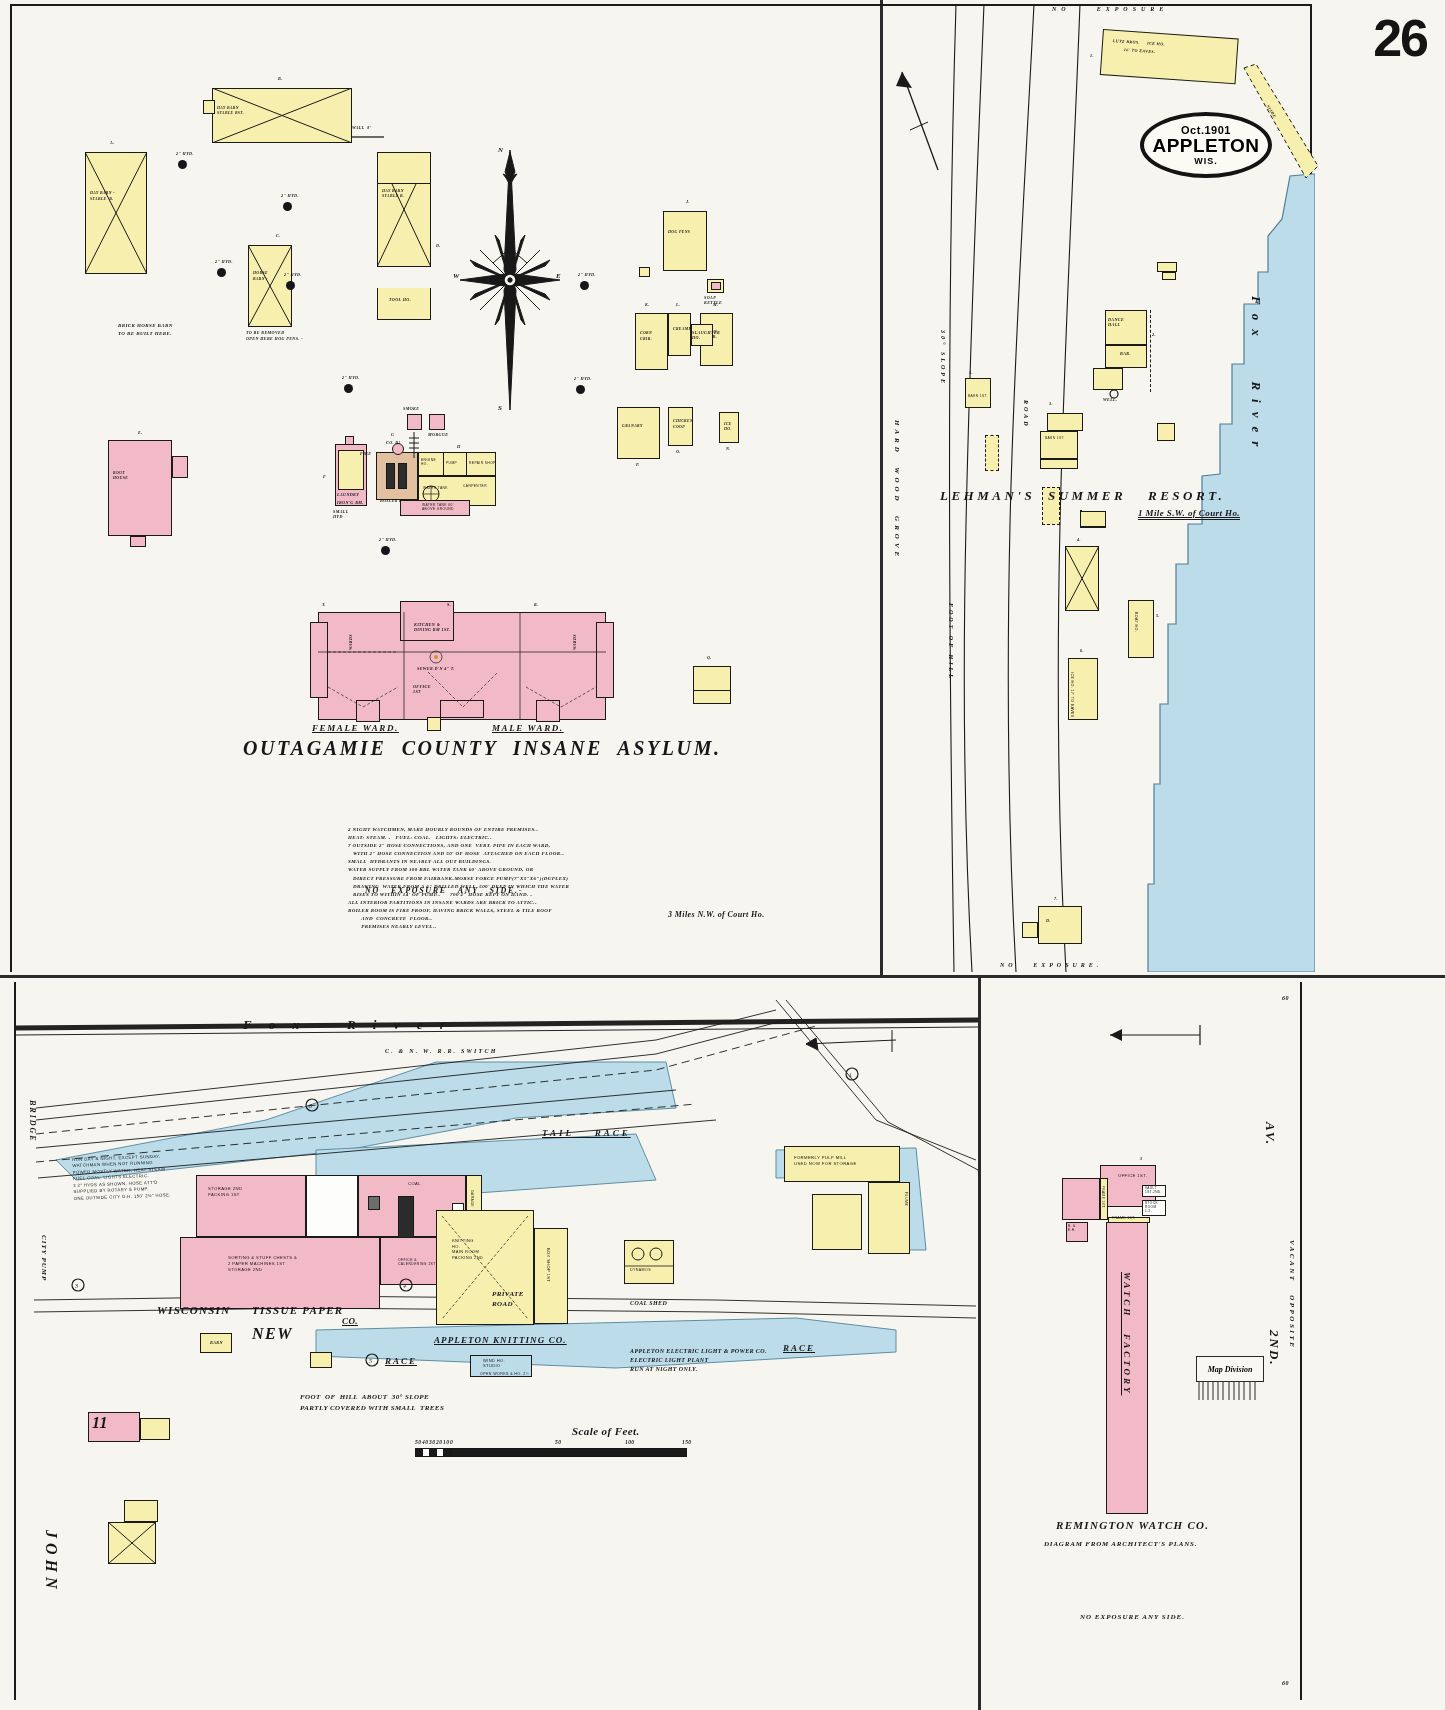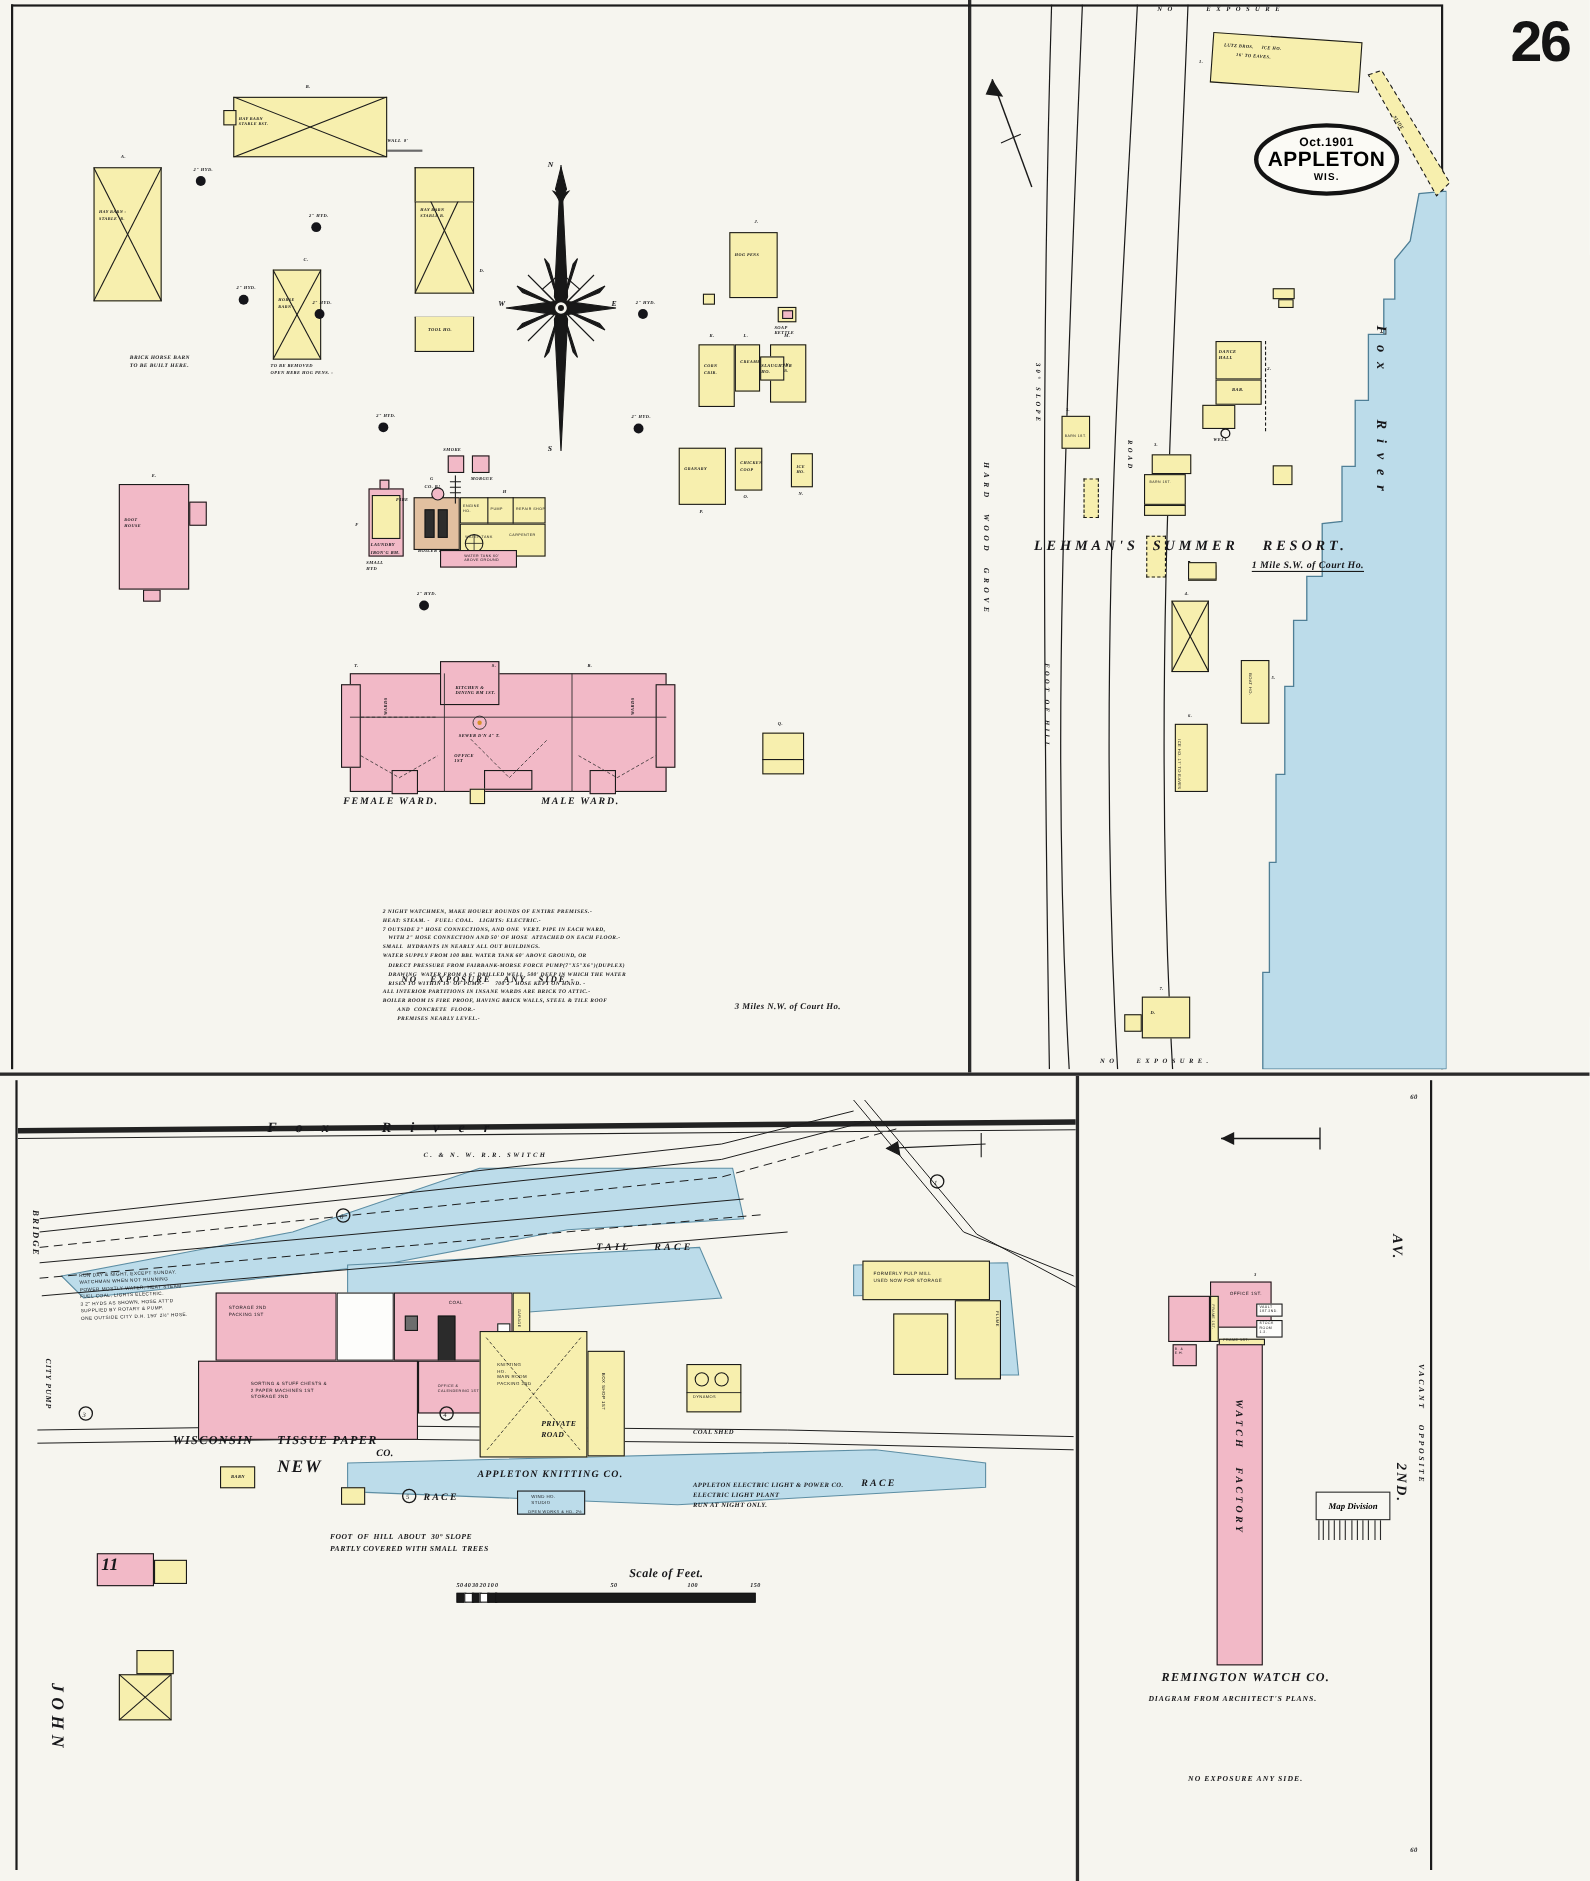--- a/index.html
+++ b/index.html
@@ -18,21 +18,21 @@
   .dashR{border-right:1.4px dashed #1a1a1a;}
   .dashAll{border:1.4px dashed #1a1a1a;}
   .lbl{position:absolute;font-family:"Liberation Sans",sans-serif;color:#17171a;
        white-space:pre;letter-spacing:.4px;transform-origin:left top;}
   .hand{font-family:"Liberation Serif",serif;font-style:italic;font-weight:bold;}
   .tiny{font-size:4.1px;}
   .t5{font-size:5px;}
   .t6{font-size:6px;}
   .t7{font-size:7px;}
   .t8{font-size:8px;}
-  .t9{font-size:9px;}
+  .t9{font-size:9px;text-decoration:underline;}
   .t11{font-size:11px;margin-left:20px;}
   .t13{font-size:13px;}
   .t16{font-size:16px;}
   .t20{font-size:20px;}
   .hyd{position:absolute;width:9px;height:9px;border-radius:50%;background:#15151a;}
   .panelline{position:absolute;background:#1b1b1b;}
   .spine{position:absolute;background:#2a2a2a;}
 
   #sheetno{position:absolute;right:18px;top:8px;font-family:"Liberation Sans",sans-serif;
            font-weight:bold;font-size:52px;color:#141414;letter-spacing:-2px;}
@@ -285,20 +285,21 @@
       <line x1="86" y1="0" x2="86" y2="108"></line>
       <line x1="202" y1="0" x2="202" y2="108"></line>
     </g>
     <circle cx="118" cy="45" r="6" fill="none" stroke="#2a2a2a" stroke-width=".8"></circle>
     <circle cx="118" cy="45" r="2" fill="#d8902a"></circle>
   </svg>
 
   <div class="lbl t9 hand" style="left:312px;top:723px;letter-spacing:1.6px;">FEMALE WARD.</div>
   <div class="lbl t9 hand" style="left:492px;top:723px;letter-spacing:1.6px;">MALE WARD.</div>
 
+  <div class="lbl t20 hand" style="left:243px;top:737px;letter-spacing:2.6px;">OUTAGAMIE  COUNTY  INSANE  ASYLUM.</div>
 
   <div id="tl-notes" class="lbl t5 hand" style="left:348px;top:826px;line-height:1.62;">2&nbsp;NIGHT&nbsp;WATCHMEN,&nbsp;MAKE&nbsp;HOURLY&nbsp;ROUNDS&nbsp;OF&nbsp;ENTIRE&nbsp;PREMISES.-<br>HEAT:&nbsp;STEAM.&nbsp;-&nbsp;&nbsp;&nbsp;FUEL:&nbsp;COAL.&nbsp;&nbsp;&nbsp;LIGHTS:&nbsp;ELECTRIC.-<br>7&nbsp;OUTSIDE&nbsp;2"&nbsp;HOSE&nbsp;CONNECTIONS,&nbsp;AND&nbsp;ONE&nbsp;&nbsp;VERT.&nbsp;PIPE&nbsp;IN&nbsp;EACH&nbsp;WARD,<br>&nbsp;&nbsp;&nbsp;WITH&nbsp;2"&nbsp;HOSE&nbsp;CONNECTION&nbsp;AND&nbsp;50'&nbsp;OF&nbsp;HOSE&nbsp;&nbsp;ATTACHED&nbsp;ON&nbsp;EACH&nbsp;FLOOR.-<br>SMALL&nbsp;&nbsp;HYDRANTS&nbsp;IN&nbsp;NEARLY&nbsp;ALL&nbsp;OUT&nbsp;BUILDINGS.<br>WATER&nbsp;SUPPLY&nbsp;FROM&nbsp;100&nbsp;BBL&nbsp;WATER&nbsp;TANK&nbsp;60'&nbsp;ABOVE&nbsp;GROUND,&nbsp;OR<br>&nbsp;&nbsp;&nbsp;DIRECT&nbsp;PRESSURE&nbsp;FROM&nbsp;FAIRBANK-MORSE&nbsp;FORCE&nbsp;PUMP(7"X5"X6")(DUPLEX)<br>&nbsp;&nbsp;&nbsp;DRAWING&nbsp;&nbsp;WATER&nbsp;FROM&nbsp;A&nbsp;6"&nbsp;DRILLED&nbsp;WELL&nbsp;&nbsp;500'&nbsp;DEEP&nbsp;IN&nbsp;WHICH&nbsp;THE&nbsp;WATER<br>&nbsp;&nbsp;&nbsp;RISES&nbsp;TO&nbsp;WITHIN&nbsp;14'&nbsp;OF&nbsp;PUMP.-&nbsp;&nbsp;&nbsp;&nbsp;&nbsp;&nbsp;700'2"&nbsp;HOSE&nbsp;KEPT&nbsp;ON&nbsp;HAND.&nbsp;-<br>ALL&nbsp;INTERIOR&nbsp;PARTITIONS&nbsp;IN&nbsp;INSANE&nbsp;WARDS&nbsp;ARE&nbsp;BRICK&nbsp;TO&nbsp;ATTIC.-<br>BOILER&nbsp;ROOM&nbsp;IS&nbsp;FIRE&nbsp;PROOF,&nbsp;HAVING&nbsp;BRICK&nbsp;WALLS,&nbsp;STEEL&nbsp;&amp;&nbsp;TILE&nbsp;ROOF<br>&nbsp;&nbsp;&nbsp;&nbsp;&nbsp;&nbsp;&nbsp;&nbsp;AND&nbsp;&nbsp;CONCRETE&nbsp;&nbsp;FLOOR.-<br>&nbsp;&nbsp;&nbsp;&nbsp;&nbsp;&nbsp;&nbsp;&nbsp;PREMISES&nbsp;NEARLY&nbsp;LEVEL.-</div>
 
   <div class="lbl t8 hand" style="left:365px;top:886px;letter-spacing:1.7px;text-align:center;">NO   EXPOSURE   ANY   SIDE.-</div>
   <div class="lbl t8 hand" style="left:668px;top:910px;">3 Miles N.W. of Court Ho.</div>
 
   <div class="lbl t6 hand" style="left:1052px;top:6px;letter-spacing:5px;">NO    EXPOSURE</div>
   <div class="lbl t6 hand" style="left:1000px;top:962px;letter-spacing:4px;">NO   EXPOSURE.</div>
 
   <svg style="position:absolute;left:884px;top:4px;width:430px;height:968px;">

